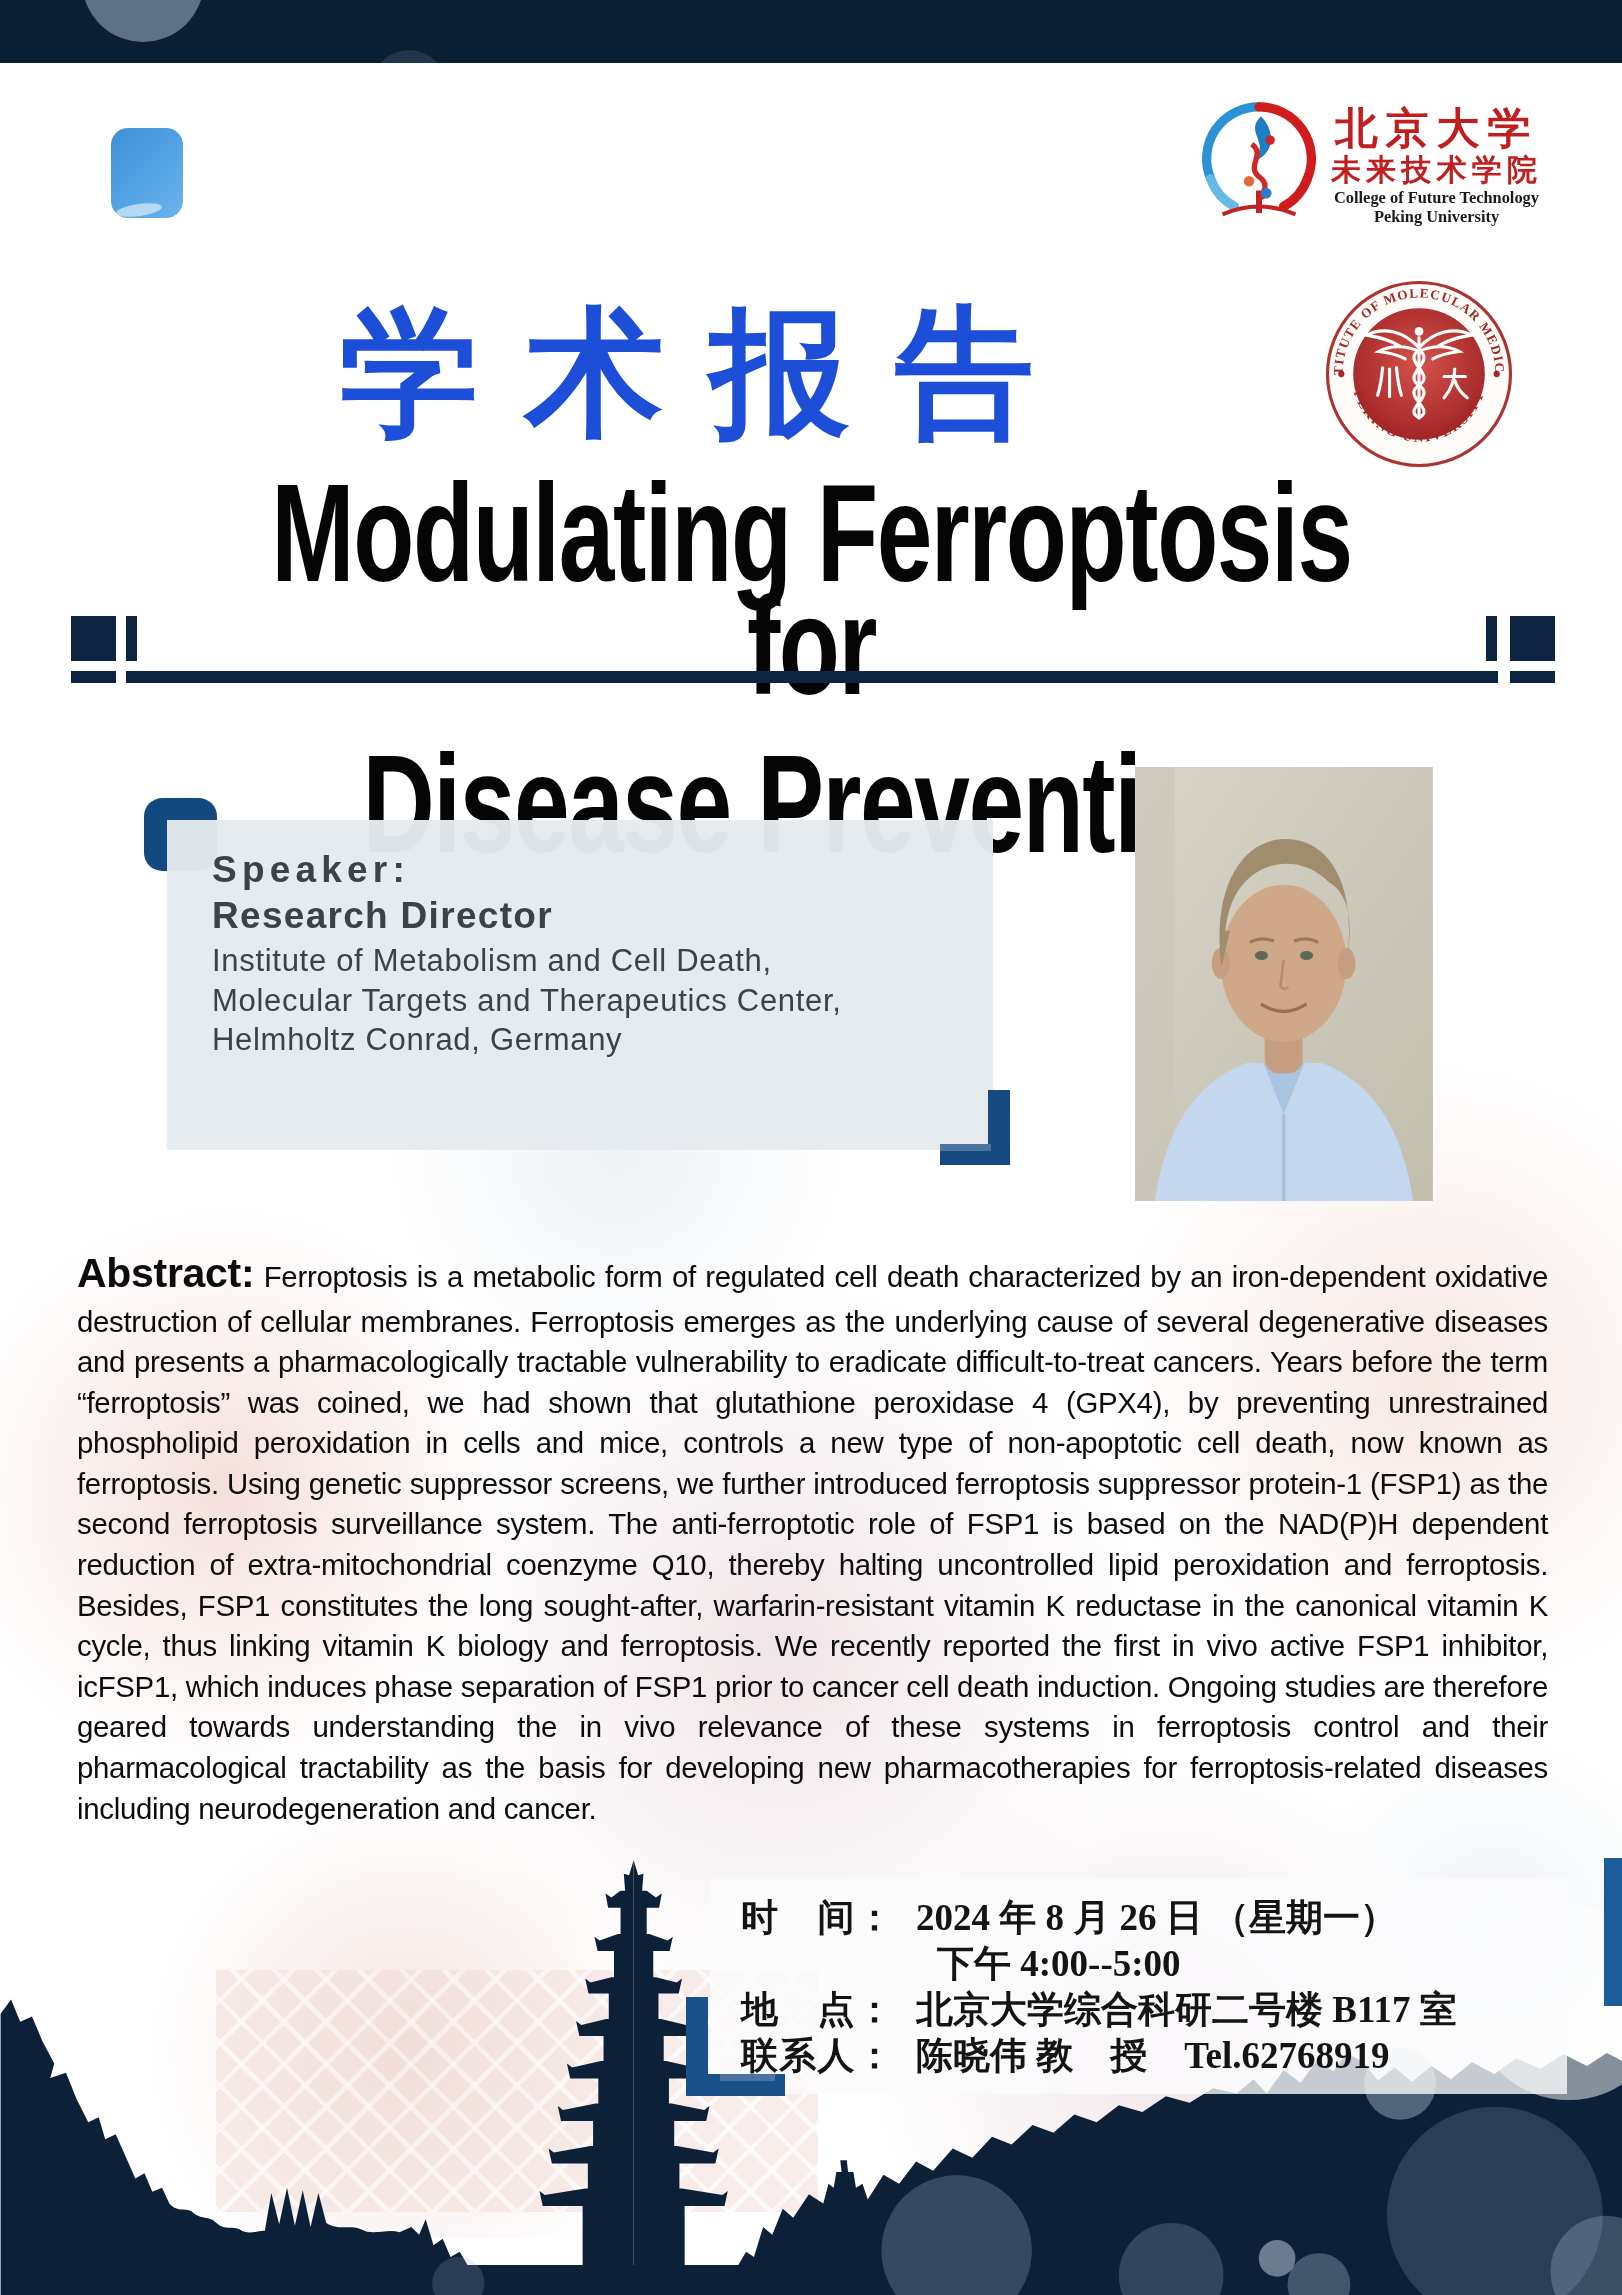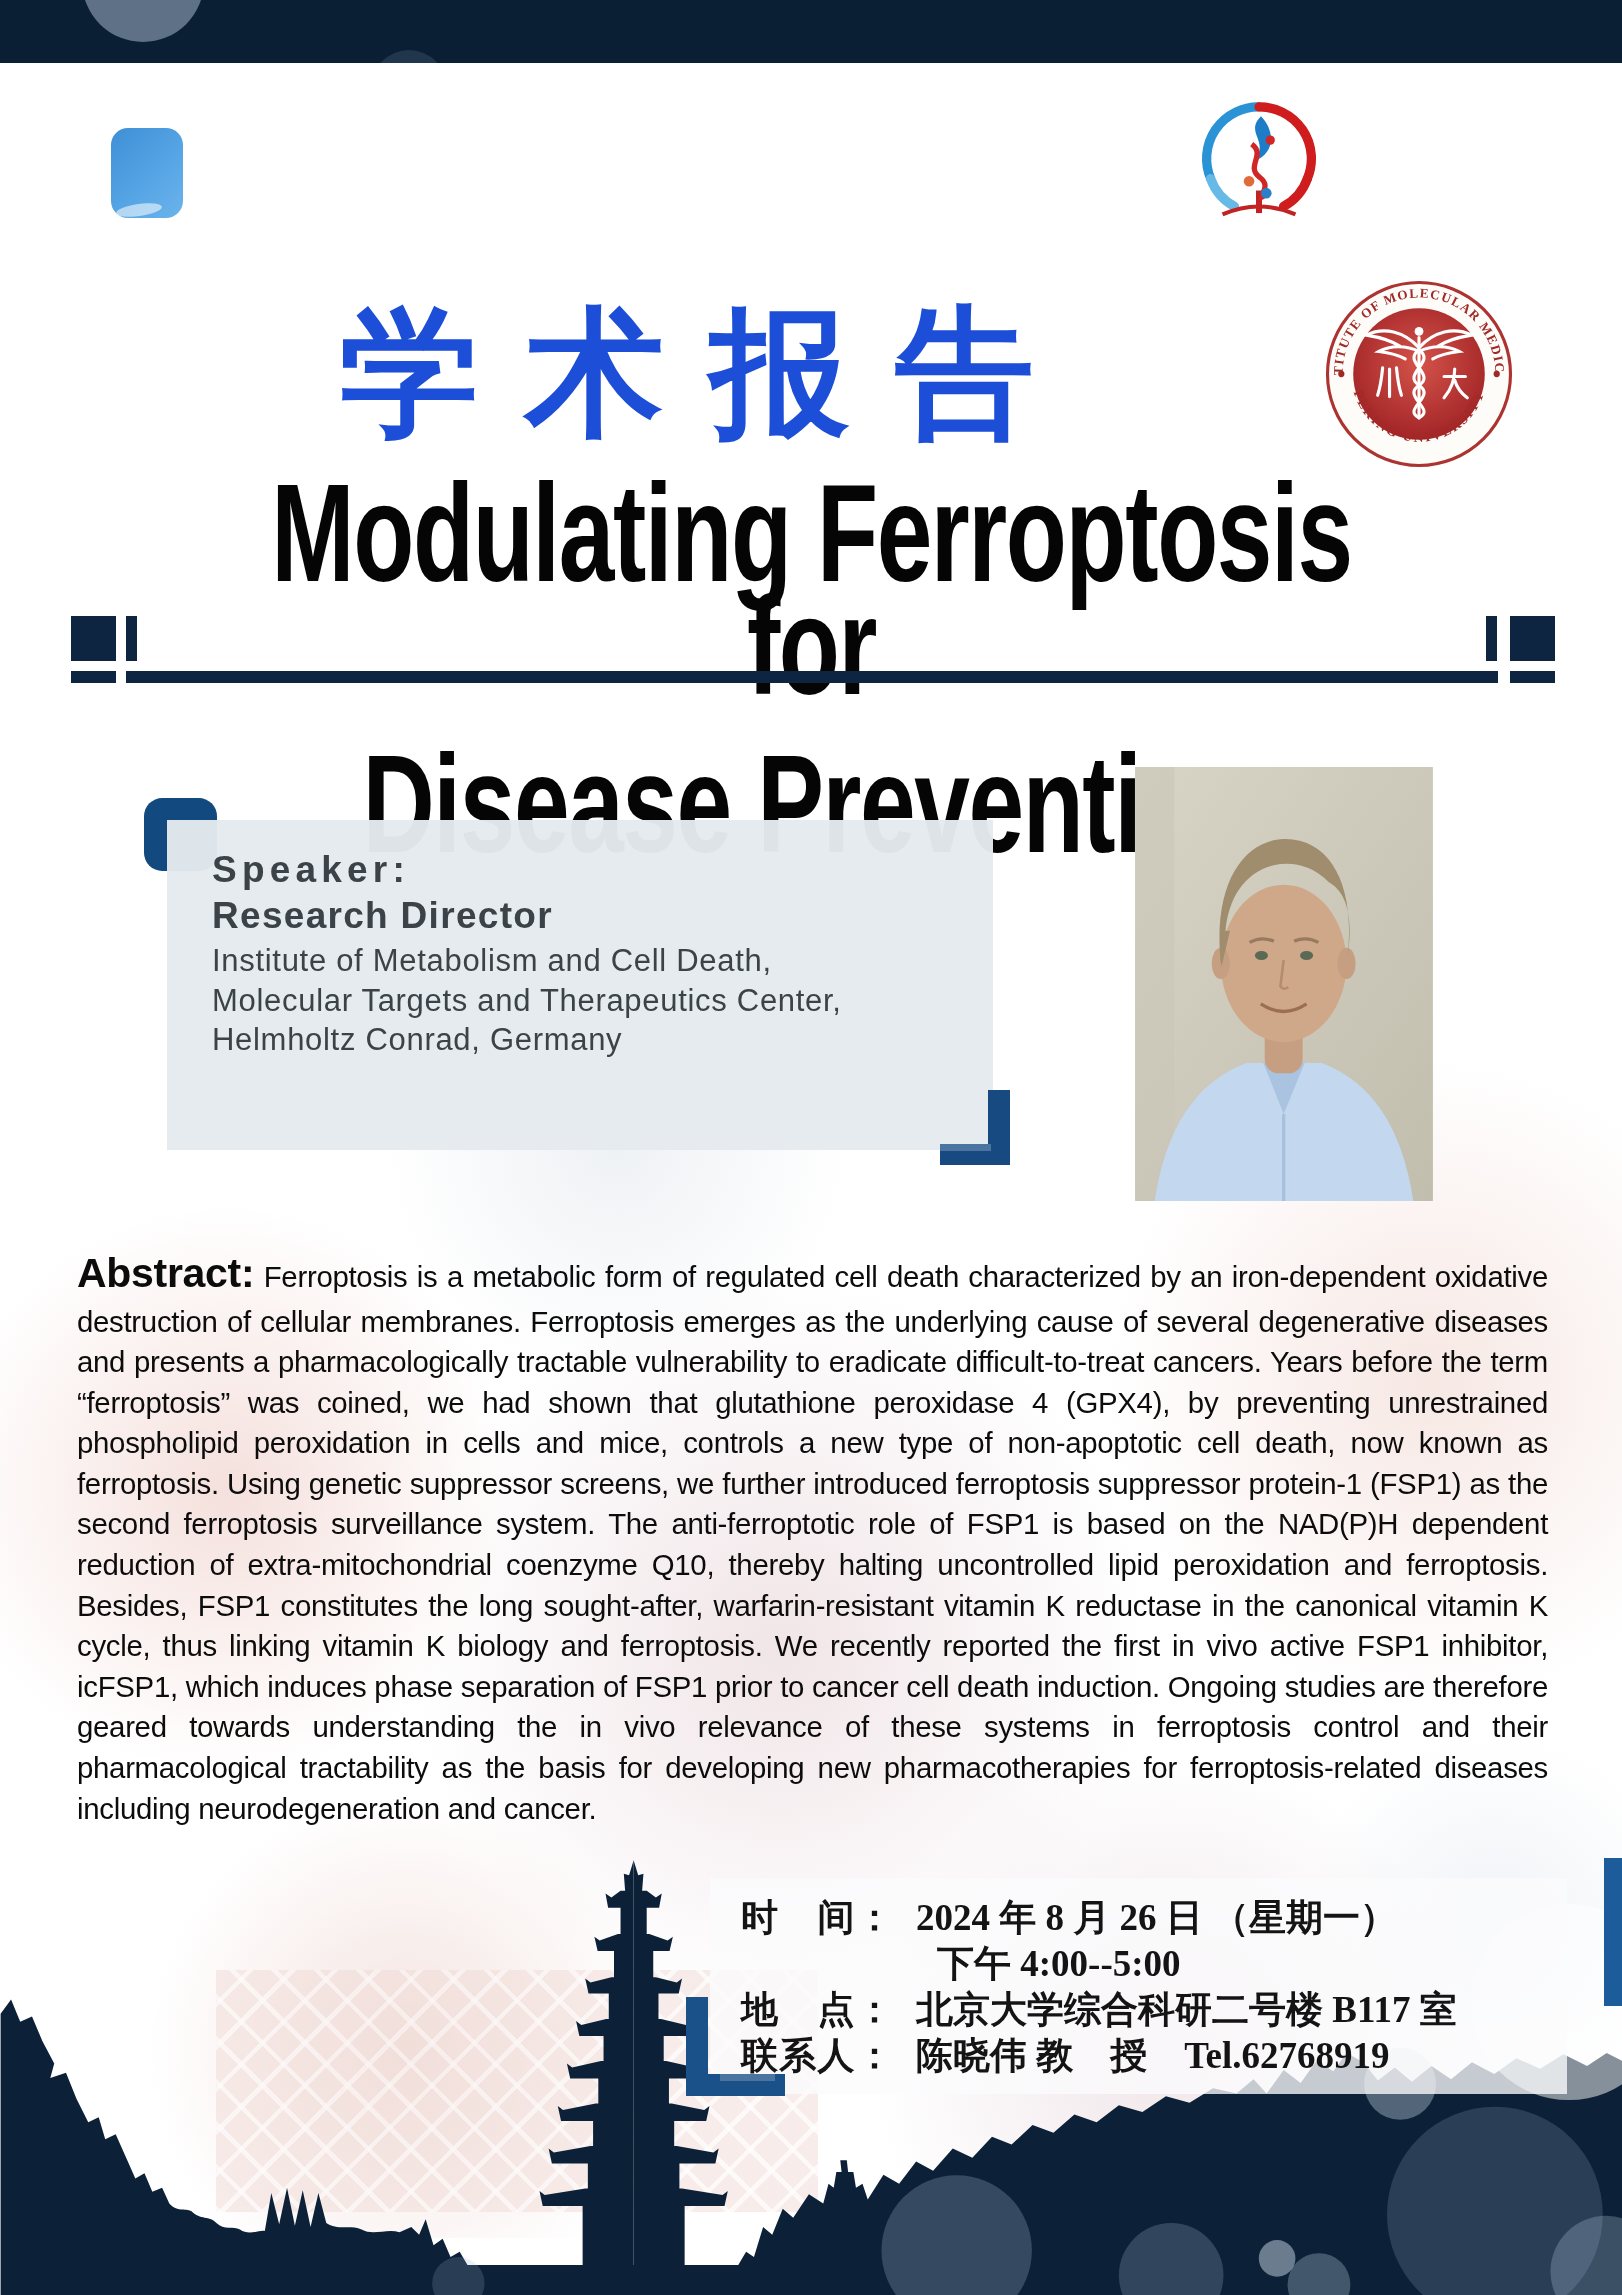--- a/index.html
+++ b/index.html
@@ -122,20 +122,26 @@
     <path d="M95,12 A78,78 0 0 1 168,120" fill="none" stroke="#cf1d1d" stroke-width="14" stroke-linecap="round"></path>
     <path d="M168,120 A78,78 0 0 1 132,162" fill="none" stroke="#cf1d1d" stroke-width="14" stroke-linecap="round"></path>
     <path d="M40,174 Q95,150 150,174" fill="none" stroke="#c22222" stroke-width="6"></path>
     <path d="M95,172 L95,138" stroke="#c22222" stroke-width="9"></path>
     <path d="M98,26 C72,52 114,64 86,94 C122,82 118,46 98,26 Z" fill="#1d7dc6"></path>
     <path d="M84,68 C106,84 74,102 96,118 C114,132 96,142 100,152" fill="none" stroke="#d12626" stroke-width="8"></path>
     <circle cx="112" cy="62" r="7" fill="#d12626"></circle>
     <circle cx="80" cy="124" r="8" fill="#e06a3a"></circle>
     <circle cx="106" cy="142" r="8" fill="#2a80c8"></circle>
   </svg>
+  <div class="college-text z2">
+    <div class="college-cn1">北京大学</div>
+    <div class="college-cn2">未来技术学院</div>
+    <div class="college-en">College of Future Technology</div>
+    <div class="college-en">Peking University</div>
+  </div>
 
   <div class="banner-title z2">学术报告</div>
 
   <svg class="imm-seal z2" viewBox="0 0 300 300">
     <defs>
       <radialGradient id="sealgrad" cx="50%" cy="42%" r="65%">
         <stop offset="0%" stop-color="#d4534a"></stop>
           <stop offset="100%" stop-color="#9c1f22"></stop>
       </radialGradient>
       <path id="arcTop" d="M 28,150 A 122,122 0 0 1 272,150"></path>

